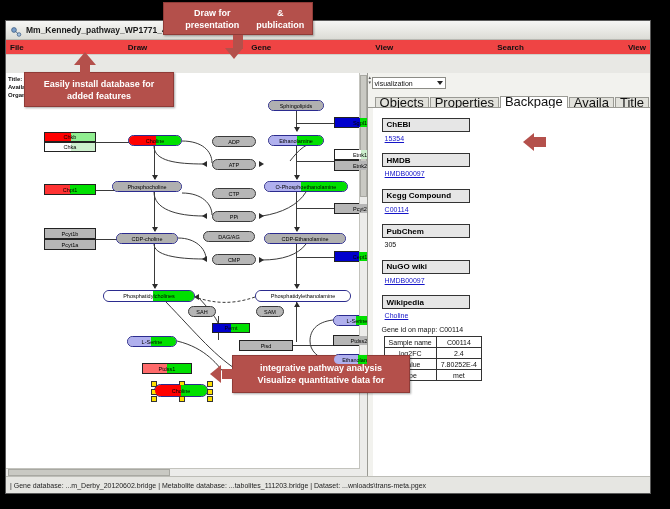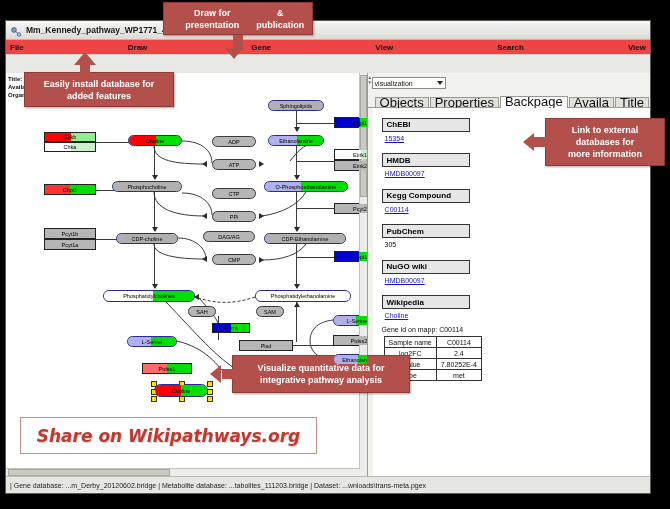--- a/index.html
+++ b/index.html
@@ -547,32 +547,24 @@
   <div class="c-stem" style="left:233px;top:35px;width:10px;height:14px;"></div>
   <div class="c-arrow down" style="left:225px;top:48px;"></div>
 
   <div class="callout" style="left:24px;top:72px;width:150px;height:35px;flex-direction:column;">
     <span>Easily install database for</span>
     <span>added features</span>
   </div>
   <div class="c-stem" style="left:80px;top:64px;width:10px;height:10px;"></div>
   <div class="c-arrow up" style="left:74px;top:52px;"></div>
 
-  <div class="callout" style="left:545px;top:118px;width:120px;height:48px;flex-direction:column;">
-    <span>Link  to external</span>
-    <span>databases  for</span>
-    <span>more information</span>
-  </div>
   <div class="c-stem" style="left:534px;top:137px;width:12px;height:10px;"></div>
   <div class="c-arrow left" style="left:523px;top:133px;"></div>
 
   <div class="callout" style="left:232px;top:355px;width:178px;height:38px;flex-direction:column;">
+    <span>integrative pathway analysis</span>
     <span>Visualize quantitative data  for</span>
-    <span>integrative pathway analysis</span>
   </div>
   <div class="c-stem" style="left:222px;top:369px;width:12px;height:10px;"></div>
   <div class="c-arrow left" style="left:210px;top:365px;"></div>
 
-  <div class="share-box" style="left:20px;top:417px;width:295px;height:35px;">
-    <span>Share on Wikipathways.org</span>
-  </div>
 
 </div>
 
 </body></html>

